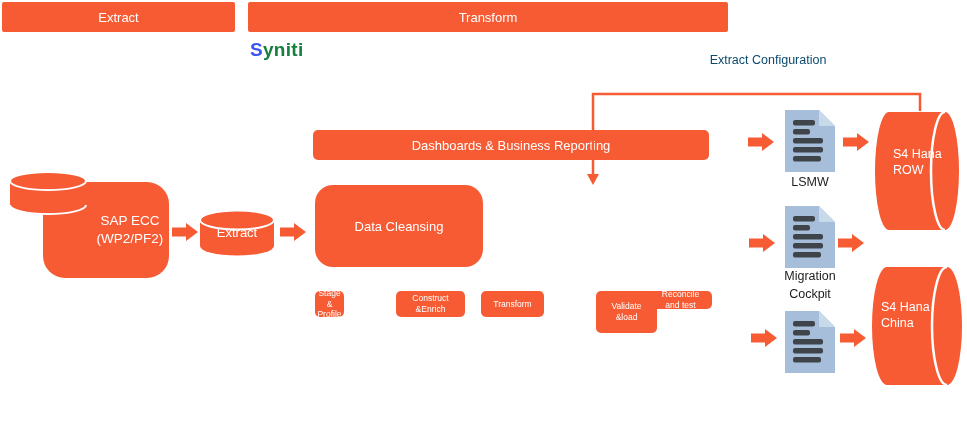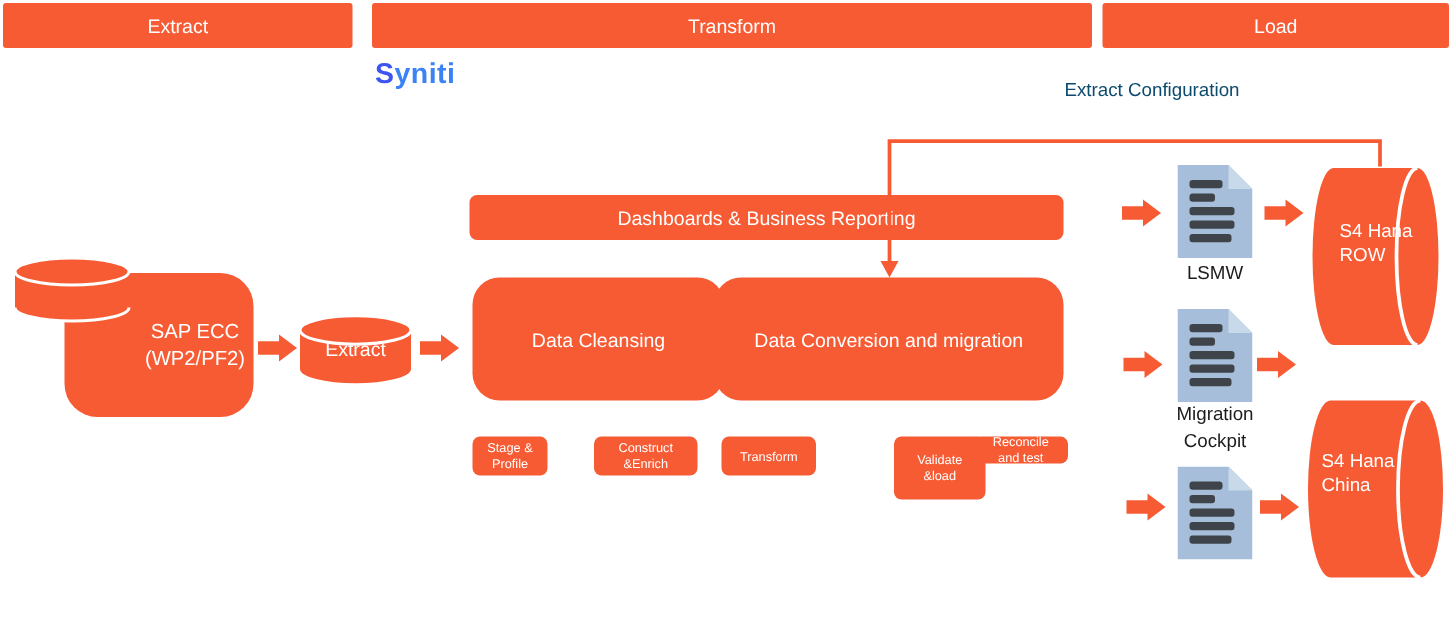--- a/index.html
+++ b/index.html
@@ -11,60 +11,54 @@
   .bar{border-radius:5px;font-size:13px;z-index:1;}
   .bigbox{border-radius:18px;font-size:13px;z-index:1;}
   .sapbox{border-radius:22px;font-size:13.5px;line-height:1.3;z-index:1;}
   .step{border-radius:5px;font-size:8.5px;line-height:1.25;z-index:1;}
   .pre{white-space:pre-line;}
   svg.layer{position:absolute;left:0;top:0;z-index:2;}
   .cyl-label{position:absolute;color:#fff;z-index:3;}
   .doc-label{position:absolute;color:#1c1c1c;text-align:center;z-index:3;font-size:12.5px;line-height:1.4;}
   .syniti{position:absolute;left:250px;top:39px;font-size:19px;font-weight:bold;letter-spacing:.3px;z-index:3;}
   .syniti .s{color:#3D55F0;}
-  .syniti .rest{color:#3b82f6;}
+  .syniti .rest{color:#15803d;}
   .extract-config{position:absolute;left:668px;top:53px;width:200px;text-align:center;font-size:12.5px;color:#0c4a6e;z-index:3;}
 </style>
 </head>
 <body>
 
 <div class="canvas">
 
   <div class="abs orange-box hdr" style="left:2px;width:233px;">
     <span>Extract</span>
   </div>
   <div class="abs orange-box hdr" style="left:248px;width:480px;">
     <span>Transform</span>
-  </div>
-  <div class="abs orange-box hdr" style="left:735px;width:231px;">
-    <span>Load</span>
   </div>
 
   <div class="syniti">
     <span class="s">S</span><span class="rest">yniti</span>
   </div>
 
   <div class="extract-config">Extract Configuration</div>
 
   <div class="abs orange-box sapbox pre" style="left:43px;top:182px;width:126px;height:96px;padding-left:48px;">SAP ECC
 (WP2/PF2)</div>
 
   <div class="abs orange-box bar" style="left:313px;top:130px;width:396px;height:30px;">
     <span>Dashboards &amp; Business Reporting</span>
   </div>
 
   <div class="abs orange-box bigbox" style="left:315px;top:185px;width:168px;height:82px;">
     <span>Data Cleansing</span>
   </div>
 
-  <div class="abs orange-box bigbox" style="left:476px;top:185px;width:233px;height:82px;">
-    <span>Data Conversion and migration</span>
-  </div>
 
-  <div class="abs orange-box step pre" style="left:315px;top:291px;width:50px;height:26px;">Stage &amp;
+  <div class="abs orange-box step pre" style="left:315px;top:291px;width:29px;height:26px;">Stage &amp;
 Profile</div>
   <div class="abs orange-box step pre" style="left:396px;top:291px;width:69px;height:26px;">Construct
 &amp;Enrich</div>
   <div class="abs orange-box step pre" style="left:481px;top:291px;width:63px;height:26px;">Transform</div>
   <div class="abs orange-box step pre" style="left:596px;top:291px;width:61px;height:42px;">Validate
 &amp;load</div>
   <div class="abs orange-box step pre" style="left:649px;top:291px;width:63px;height:18px;">Reconcile
 and test</div>
 
   <svg class="layer" width="967" height="424" viewBox="0 0 967 424">

